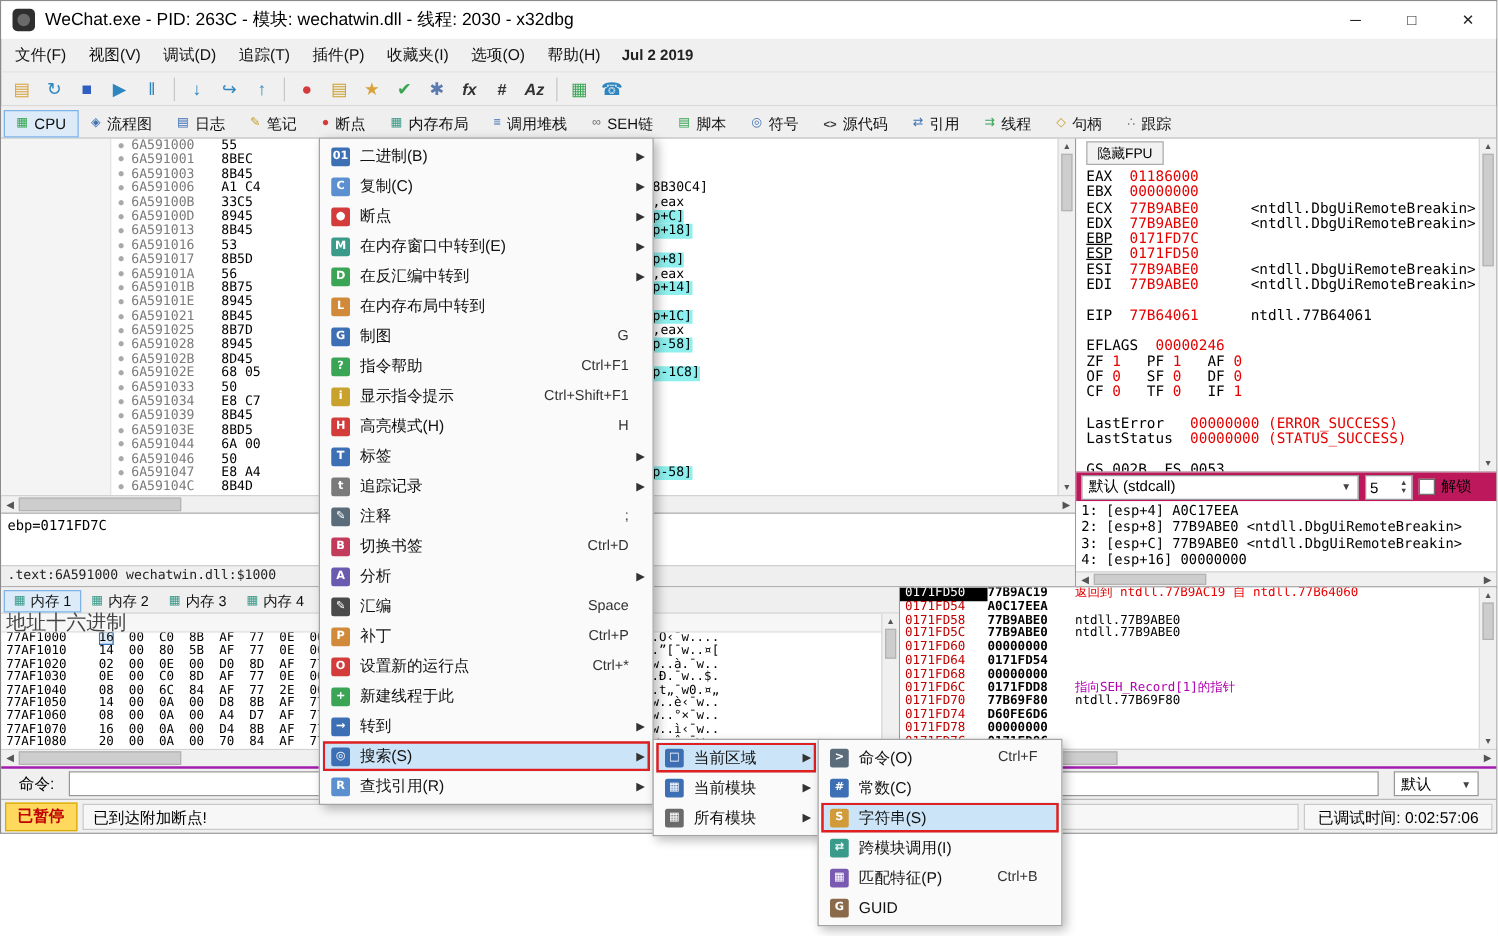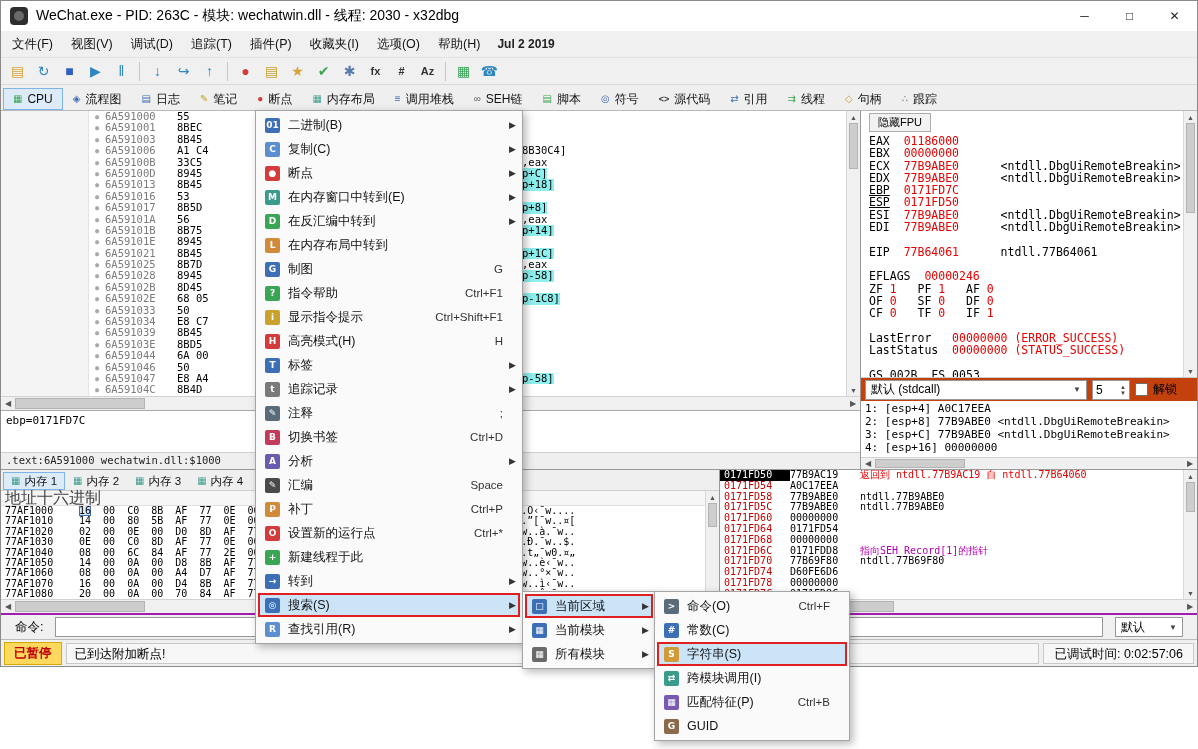--- a/index.html
+++ b/index.html
@@ -18,21 +18,21 @@
   
   .menubar { height:26px; display:flex; align-items:center; padding-left:2px; flex:0 0 auto; }
   .mitems { display:flex; }
   .mitem { padding:5px 9px; font-size:12.5px; color:#111; }
   .build-date { font-size:12px; font-weight:bold; color:#222; margin-left:8px; }
 
   
   .toolbar { height:28px; display:flex; align-items:center; padding:0 4px; gap:1px; border-top:1px solid #e2e2e2; border-bottom:1px solid #d8d8d8; flex:0 0 auto; }
   .tbtn { width:25px; height:24px; display:flex; align-items:center; justify-content:center; }
   .tglyph { font-size:14px; line-height:1; }
-  .tglyph.ttext { font-size:11px; font-weight:bold; }
+  .tglyph.ttext { font-size:13px; font-weight:bold; font-style:italic; }
   .tsep { width:1px; height:19px; background:#c6c6c6; margin:0 4px; }
 
   
   .tabbar { height:26px; background:#efefef; display:flex; align-items:flex-end; padding:1px 2px 0 2px; border-bottom:1px solid #b9b9b9; flex:0 0 auto; }
   .tab { display:flex; align-items:center; gap:5px; height:22px; padding:2px 9px; font-size:12px; color:#111; border:1px solid transparent; }
   .tab.active { background:#dcebf7; border:1px solid #7eb4ea; }
   .tab-icon { font-size:10px; line-height:1; }
   .tab-icon.ttext { font-size:9px; font-weight:bold; }
 
   
@@ -65,21 +65,21 @@
   
   .reg-col { flex:1; display:flex; flex-direction:column; background:#fff; }
   .regs { height:268px; display:flex; overflow:hidden; }
   .reg-inner { flex:1; padding:2px 0 0 8px; font-family:"DejaVu Sans Mono","Liberation Mono",monospace; font-size:11.5px; overflow:hidden; }
   .fpu-btn { display:inline-block; font-size:11px; font-family:"Liberation Sans",sans-serif; border:1px solid #adadad; background:#f2f2f2; padding:1px 8px; margin-bottom:3px; }
   .reg-inner .trow { height:12.3px; line-height:12.3px; }
   .seg.k { color:#000; }
   .seg.r { color:#e60000; }
   .seg.u { text-decoration:underline; }
 
-  .convrow { height:24px; background:#c2410c; border-top:1px solid #cccccc; display:flex; align-items:center; gap:5px; padding:0 4px; flex:0 0 auto; }
+  .convrow { height:24px; background:#be185d; border-top:1px solid #cccccc; display:flex; align-items:center; gap:5px; padding:0 4px; flex:0 0 auto; }
   .combo { background:#fff; border:1px solid #979797; height:20px; display:flex; align-items:center; padding:0 5px; font-size:12px; width:222px; }
   .combo .carr { margin-left:auto; font-size:8px; color:#444; }
   .spin { background:#fff; border:1px solid #979797; height:20px; width:38px; display:flex; align-items:center; padding:0 3px; font-size:12px; }
   .spinarr { margin-left:auto; font-size:6px; line-height:6px; color:#444; text-align:center; }
   .chk { width:13px; height:13px; background:#fff; border:1px solid #707070; }
   .chklbl { font-size:12px; }
   .args { height:56px; background:#fff; font-size:11px; padding:1px 4px; overflow:hidden; }
   .args .trow { height:13px; line-height:13px; font-family:"DejaVu Sans Mono","Liberation Mono",monospace; }
   .hscroll.small { height:12px; }
 
@@ -97,21 +97,21 @@
   .seg.sel { box-shadow:inset 0 0 0 1px #3d6fb4; background:#dcebf7; }
   .seg.mb { color:#000; }
   .seg.asc { position:absolute; left:478px; top:0; color:#000; }
   .memv { position:absolute; right:0; top:21px; bottom:0; }
 
   .stackpanel { flex:1; background:#fff; display:flex; overflow:hidden; }
   .stackrows { flex:1; font-size:10px; overflow:hidden; }
   .stackrows .trow { height:10.8px; line-height:10.8px; font-family:"DejaVu Sans Mono","Liberation Mono",monospace; }
   .seg.saddr { display:inline-block; width:70px; padding-left:4px; color:#c00000; }
   .seg.saddr.s0 { background:#000; color:#fff; }
-  .seg.sval { display:inline-block; width:70px; color:#000; }
+  .seg.sval { display:inline-block; width:70px; color:#000;font-weight:bold; }
   .seg.scmt { color:#000; }
   .seg.scmt.cred { color:#e60000; }
   .seg.scmt.cpur { color:#b000b0; }
 
   .bhscroll { height:14px; display:flex; flex:0 0 auto; }
   .bhscroll .hscroll { flex:0 0 auto; }
   .bhscroll .hscroll.left { width:719px; border-right:1px solid #b5b5b5; }
   .bhscroll .hscroll.right { flex:1; }
 
   

